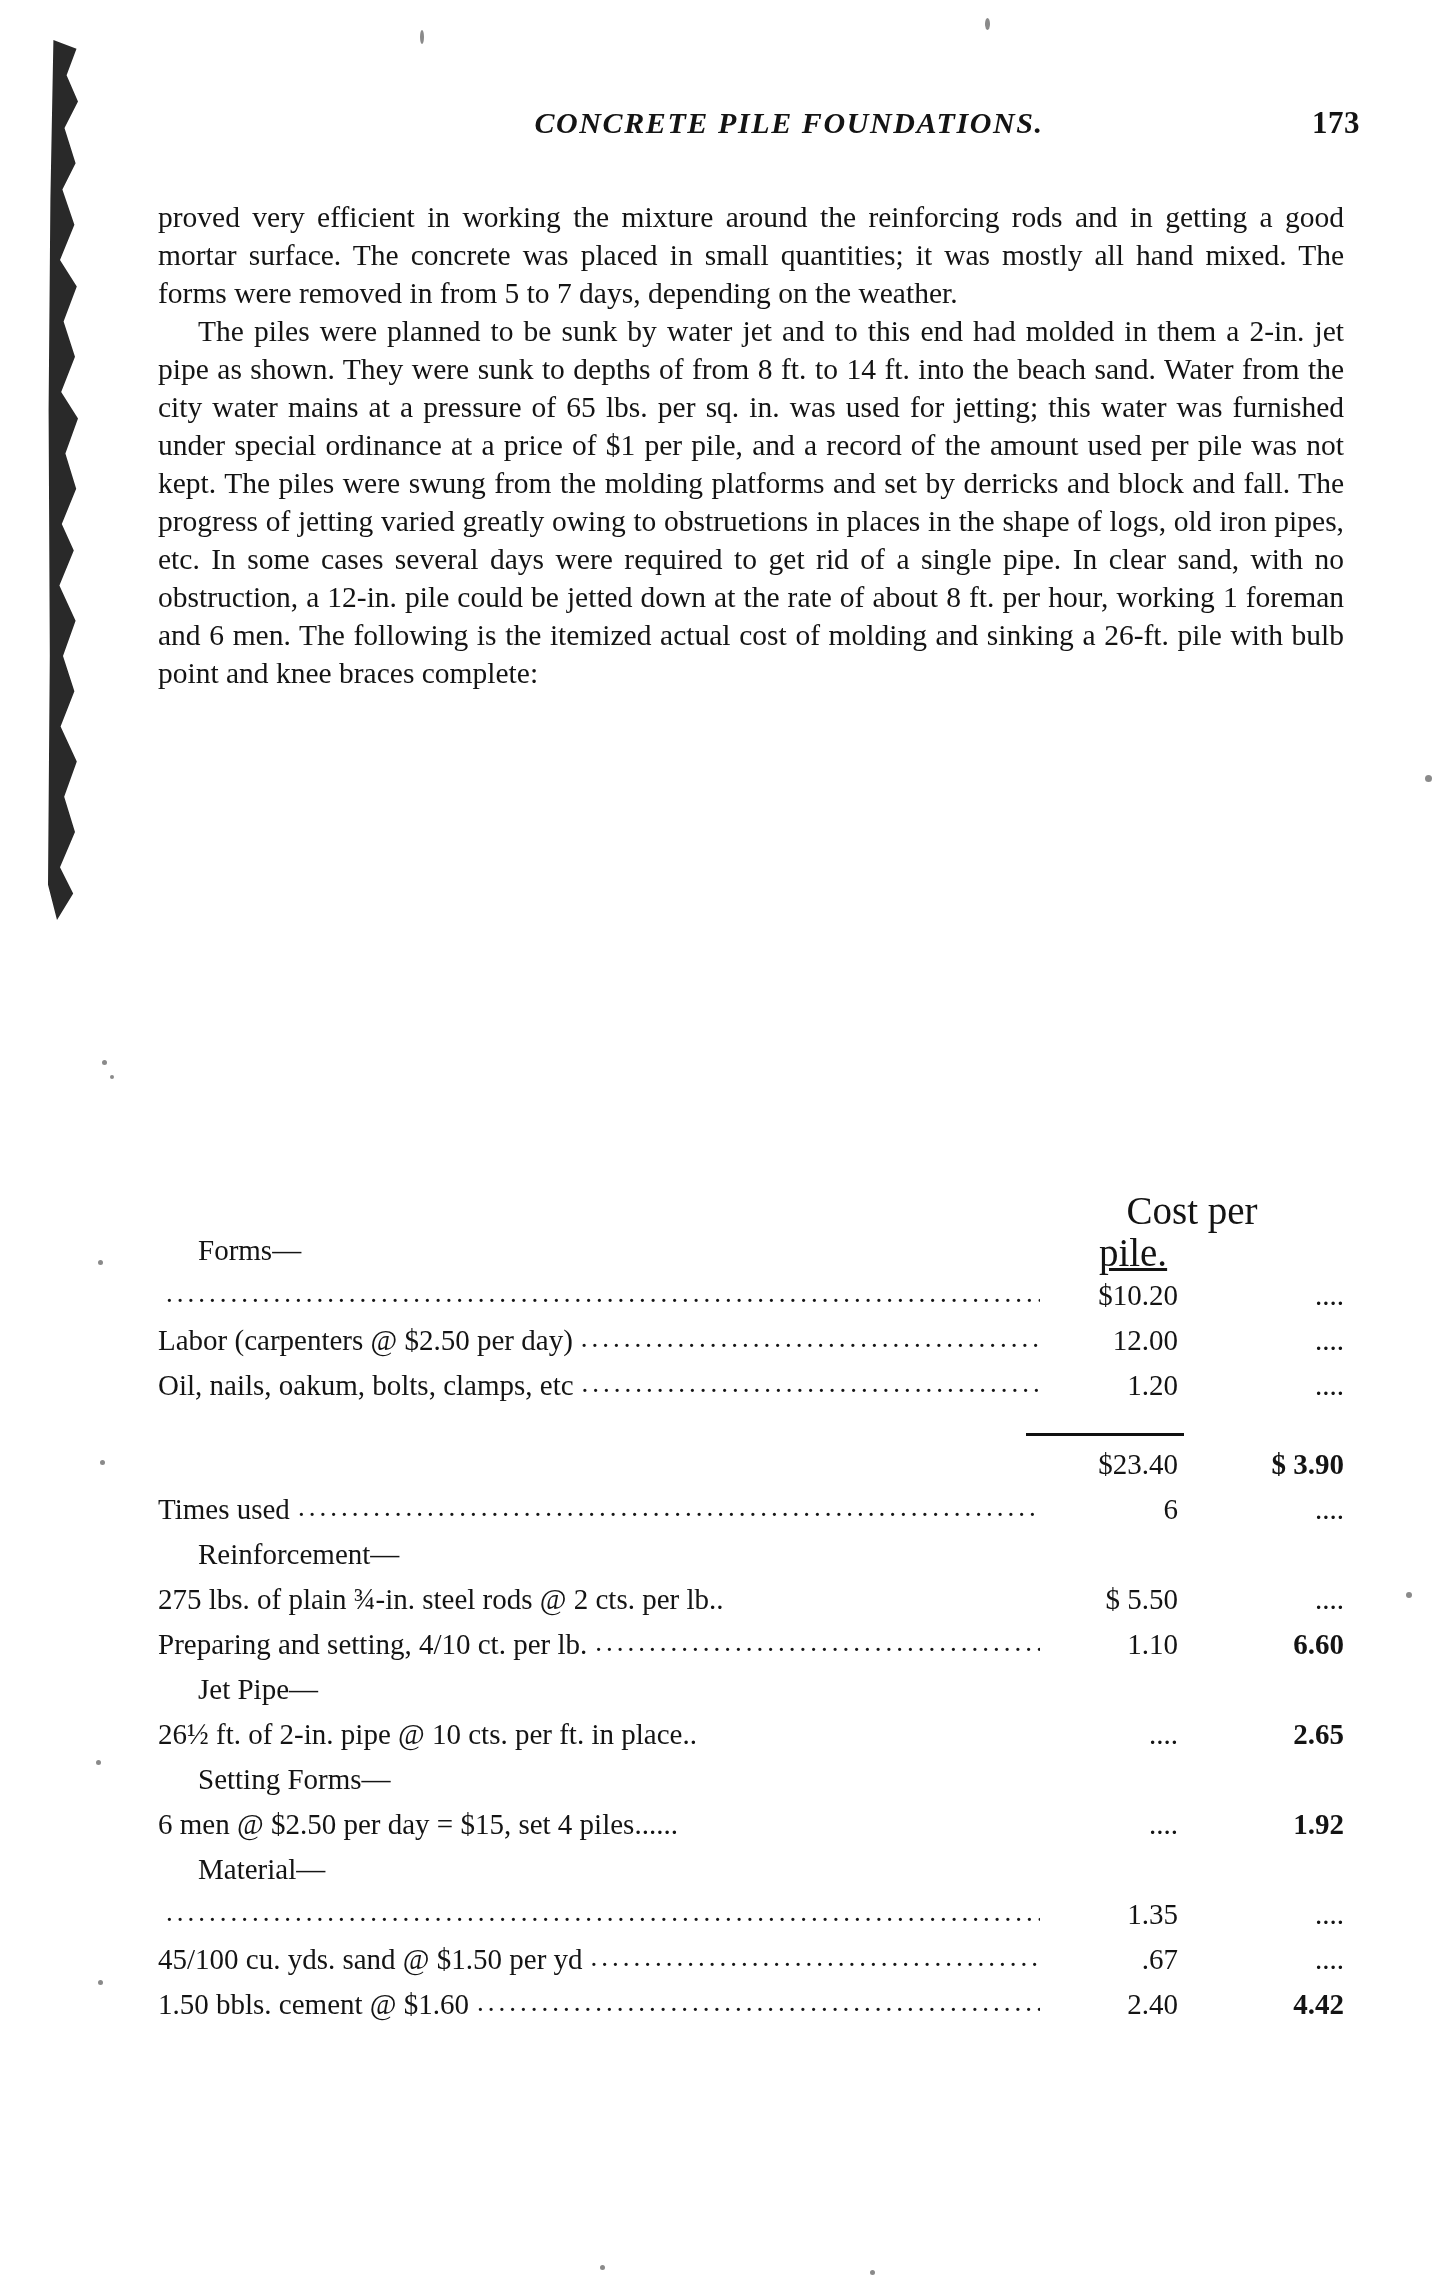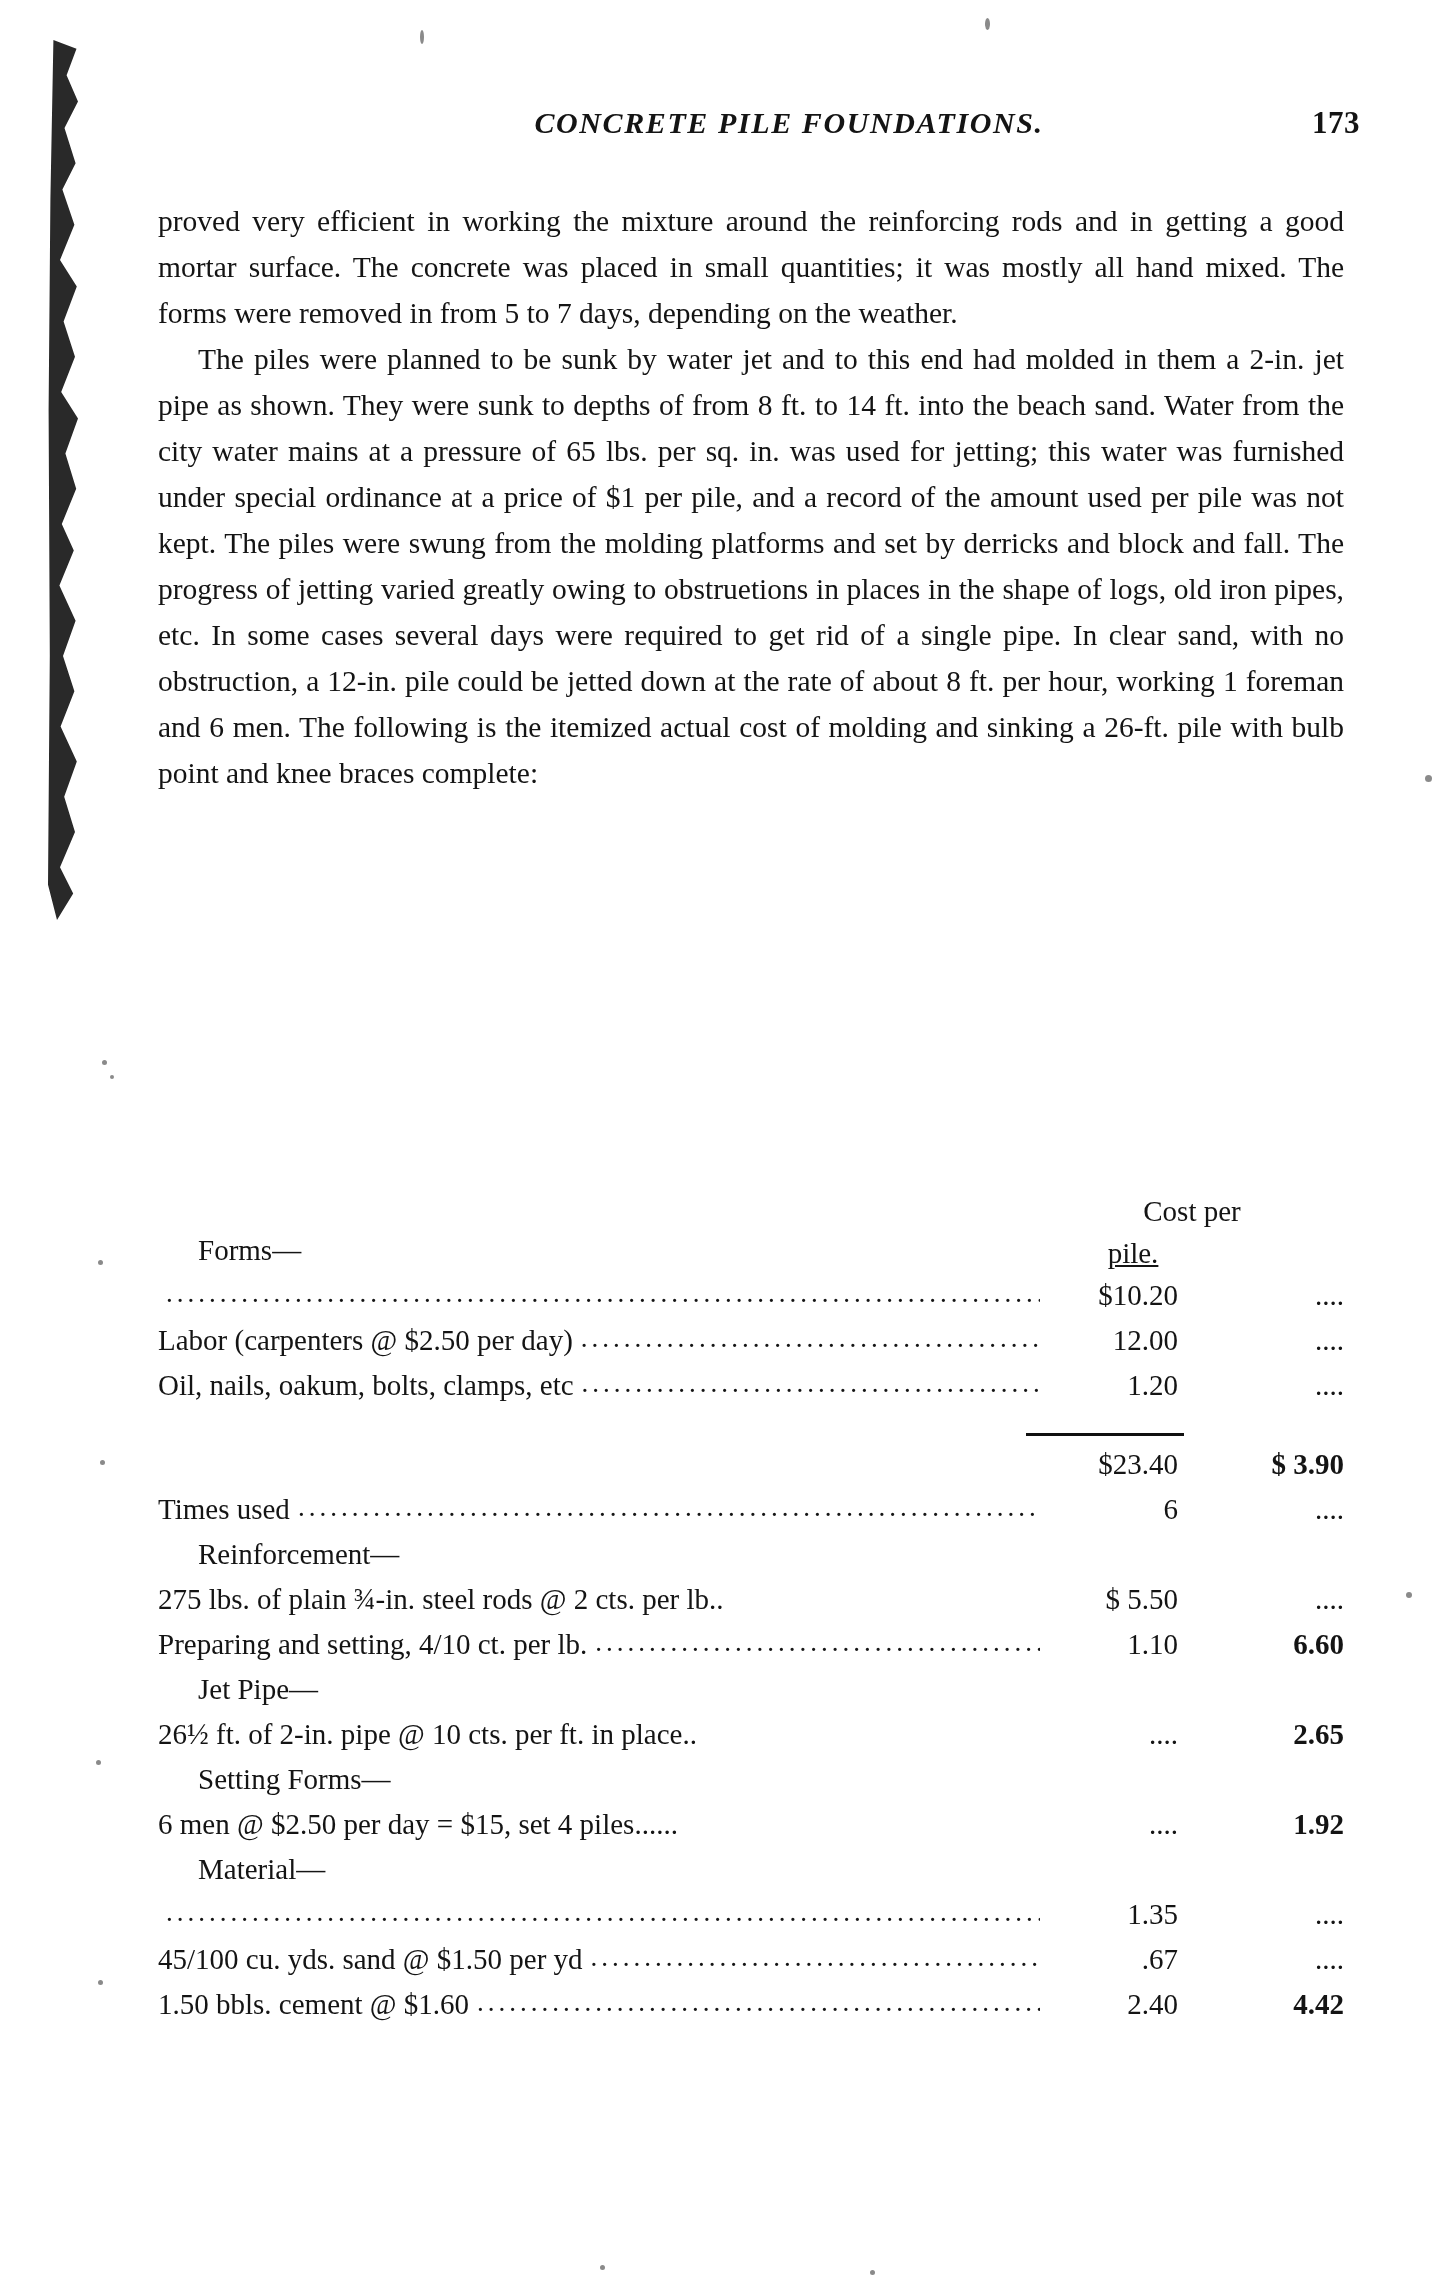--- a/index.html
+++ b/index.html
@@ -83,21 +83,21 @@
     width: 72px;
     text-align: right;
   }
 
   .body-text {
     position: absolute;
     left: 118px;
     top: 198px;
     width: 1186px;
     font-size: 29.5px;
-    line-height: 46px;
+    line-height: 38px;
     text-align: justify;
     text-justify: inter-word;
   }
   .body-text p {
     margin: 0;
   }
   .body-text p.indent {
     text-indent: 40px;
   }
 
@@ -110,21 +110,21 @@
     font-size: 29px;
     line-height: 45px;
   }
   .colhead {
     position: absolute;
     right: 2px;
     top: -38px;
     width: 300px;
     text-align: center;
     line-height: 42px;
-    font-size: 29px;
+    font-size: 39px;
   }
   .colhead .l1 { display: block; }
   .colhead .l2 { display: block; padding-right: 118px; text-decoration: underline; }
 
   .row {
     display: flex;
     align-items: flex-start;
     width: 100%;
     white-space: nowrap;
   }

